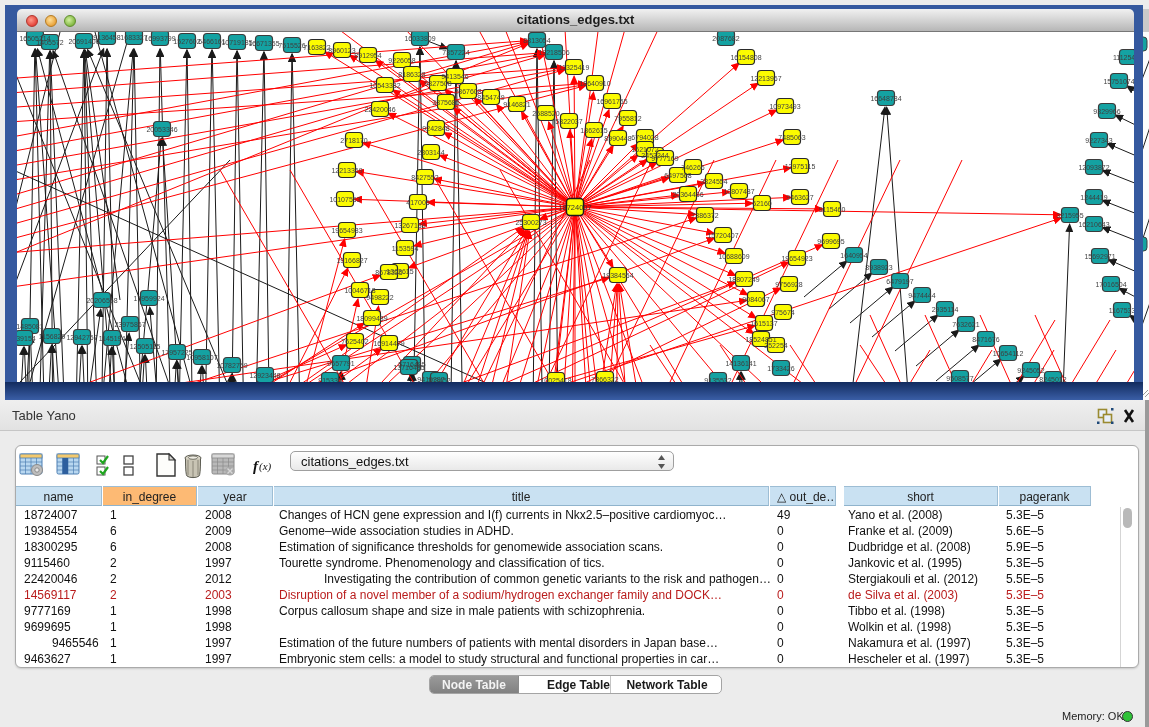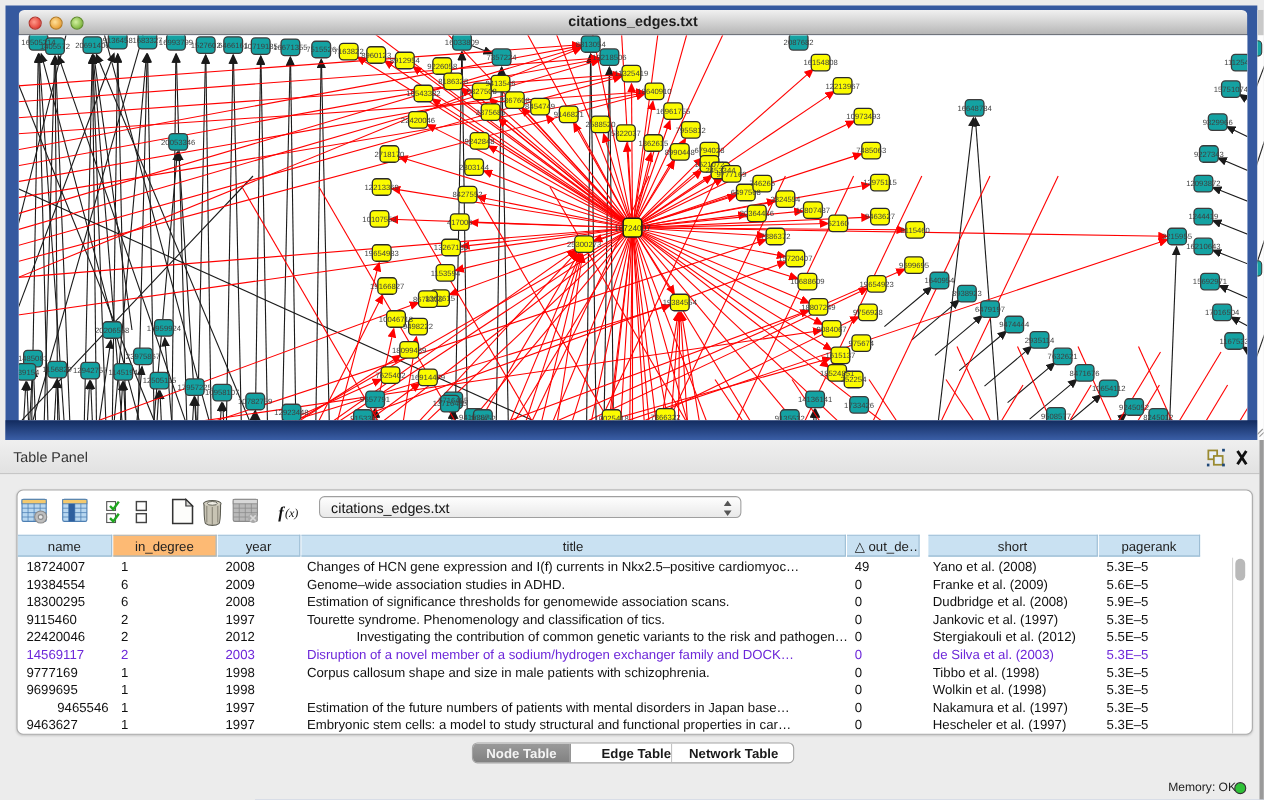--- a/index.html
+++ b/index.html
@@ -574,21 +574,21 @@
         <text x="797" y="260.5" font-size="7" fill="#3f3f3f" text-anchor="middle" font-family="Liberation Sans, sans-serif">19654923</text>
         <text x="789" y="286.5" font-size="7" fill="#3f3f3f" text-anchor="middle" font-family="Liberation Sans, sans-serif">9756928</text>
         <text x="783" y="314.5" font-size="7" fill="#3f3f3f" text-anchor="middle" font-family="Liberation Sans, sans-serif">975674</text>
         <text x="556" y="382.5" font-size="7" fill="#3f3f3f" text-anchor="middle" font-family="Liberation Sans, sans-serif">10025418</text>
         <text x="605" y="381.5" font-size="7" fill="#3f3f3f" text-anchor="middle" font-family="Liberation Sans, sans-serif">7366322</text>
         <text x="575.0" y="210.0" font-size="7.5" fill="#333" text-anchor="middle" font-family="Liberation Sans, sans-serif">18724007</text>
       </svg>
     </div>
 
 <div style="position:absolute;left:0px;top:400px;width:1145px;height:31px;background:linear-gradient(#efefef,#e2e2e2);border-bottom:1px solid #c6c6c6;">
-  <div style="position:absolute;left:12px;top:0;font-size:13px;color:#333;line-height:31px;">Table Panel</div>
+  <div style="position:absolute;left:12px;top:0;font-size:13px;color:#333;line-height:31px;">Table Yano</div>
   <svg width="40" height="18" viewBox="0 0 40 18" style="position:absolute;right:8px;top:7px;" xmlns="http://www.w3.org/2000/svg">
     <rect x="1.5" y="2.5" width="8" height="8" fill="#e8f0fa" stroke="#9a8a30" stroke-width="1.6"></rect>
     <rect x="6.5" y="7.5" width="8" height="8" fill="#e8f0fa" stroke="#9a8a30" stroke-width="1.6"></rect>
     <rect x="14" y="1" width="2.5" height="2.5" fill="#1e4878"></rect>
         <rect x="0" y="14.5" width="2.5" height="2.5" fill="#1e4878"></rect>
         <rect x="14" y="14.5" width="2.5" height="2.5" fill="#1e4878"></rect>
     <path d="M28 3 L36 15 M36 3 L28 15" stroke="#111" stroke-width="2.6"></path>
   </svg>
 </div>
 
@@ -697,33 +697,33 @@
         <span style="position:absolute;left:761px;">0</span>
         <span style="position:absolute;left:832px;">Dudbridge et al. (2008)</span>
         <span style="position:absolute;left:990px;">5.9E–5</span>
       </div>
       <div style="position:absolute;left:0;top:69px;width:1092px;height:16px;font-size:12px;color:#111;line-height:16px;white-space:nowrap;">
         <span style="position:absolute;left:8px;">9115460</span>
         <span style="position:absolute;left:94px;">2</span>
         <span style="position:absolute;left:189px;">1997</span>
         <span style="position:absolute;left:263px;">Tourette syndrome. Phenomenology and classification of tics.</span>
         <span style="position:absolute;left:761px;">0</span>
-        <span style="position:absolute;left:832px;">Jankovic et al. (1997)</span>
+        <span style="position:absolute;left:832px;">Jankovic et al. (1995)</span>
         <span style="position:absolute;left:990px;">5.3E–5</span>
       </div>
       <div style="position:absolute;left:0;top:85px;width:1092px;height:16px;font-size:12px;color:#111;line-height:16px;white-space:nowrap;">
         <span style="position:absolute;left:8px;">22420046</span>
         <span style="position:absolute;left:94px;">2</span>
         <span style="position:absolute;left:189px;">2012</span>
         <span style="position:absolute;left:263px;margin-left:45px;">Investigating the contribution of common genetic variants to the risk and pathogen…</span>
         <span style="position:absolute;left:761px;">0</span>
         <span style="position:absolute;left:832px;">Stergiakouli et al. (2012)</span>
         <span style="position:absolute;left:990px;">5.5E–5</span>
       </div>
-      <div style="position:absolute;left:0;top:101px;width:1092px;height:16px;font-size:12px;color:#6d28d9;line-height:16px;white-space:nowrap;">
+      <div style="position:absolute;left:0;top:101px;width:1092px;height:16px;font-size:12px;color:#b91c1c;line-height:16px;white-space:nowrap;">
         <span style="position:absolute;left:8px;">14569117</span>
         <span style="position:absolute;left:94px;">2</span>
         <span style="position:absolute;left:189px;">2003</span>
         <span style="position:absolute;left:263px;">Disruption of a novel member of a sodium/hydrogen exchanger family and DOCK…</span>
         <span style="position:absolute;left:761px;">0</span>
         <span style="position:absolute;left:832px;">de Silva et al. (2003)</span>
         <span style="position:absolute;left:990px;">5.3E–5</span>
       </div>
       <div style="position:absolute;left:0;top:117px;width:1092px;height:16px;font-size:12px;color:#111;line-height:16px;white-space:nowrap;">
         <span style="position:absolute;left:8px;">9777169</span>

